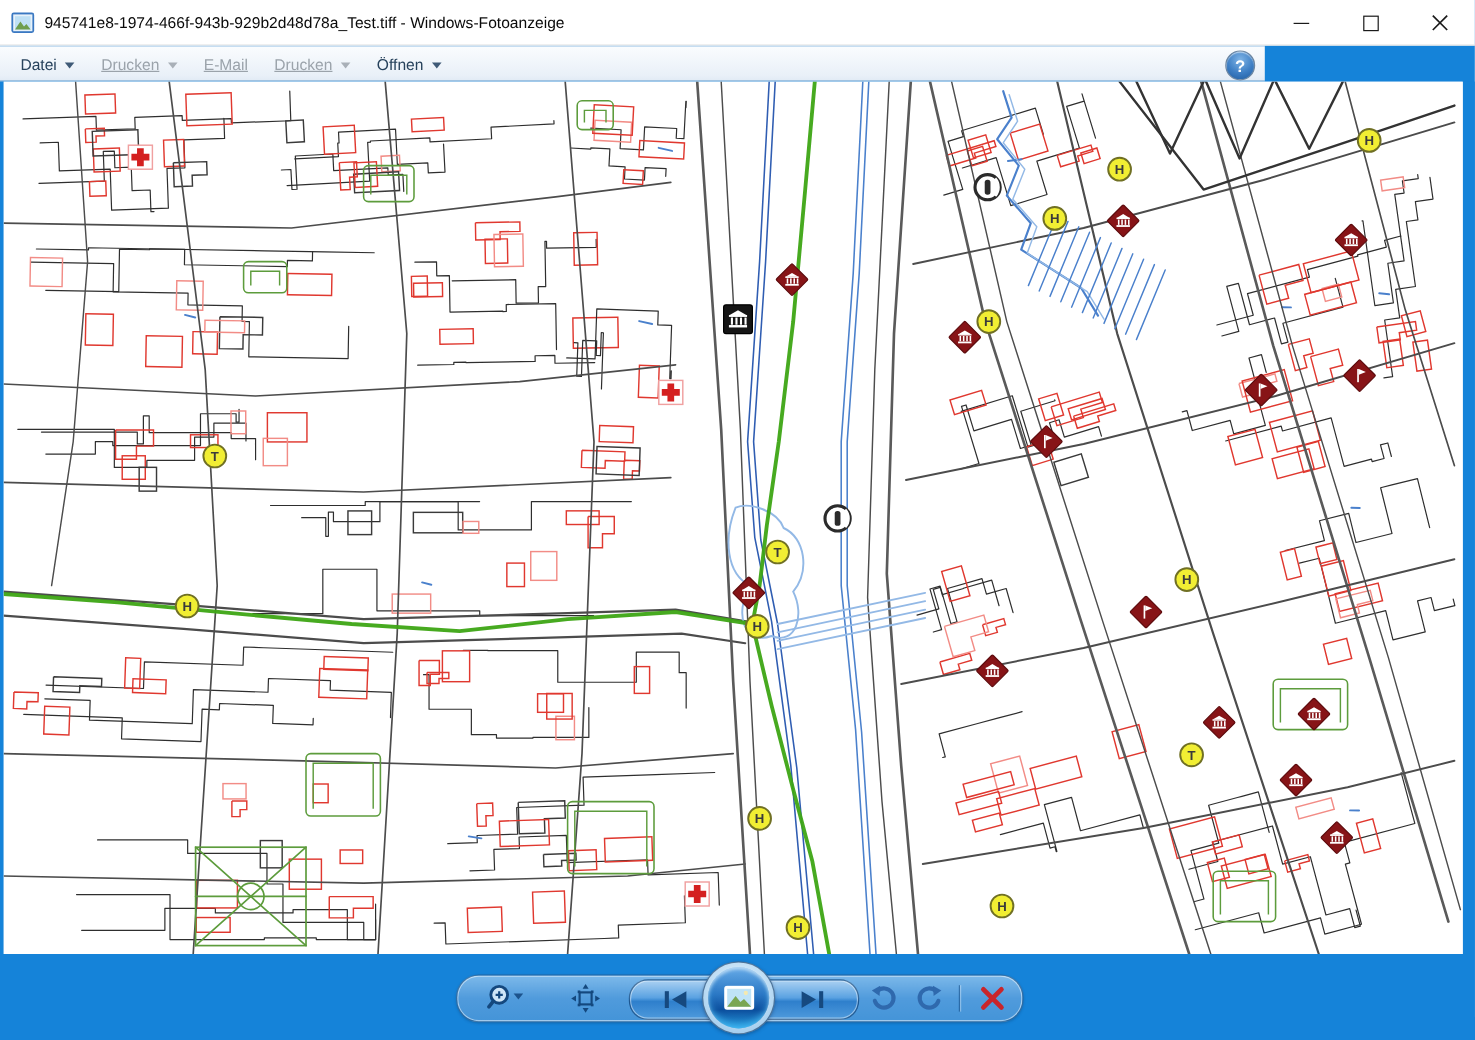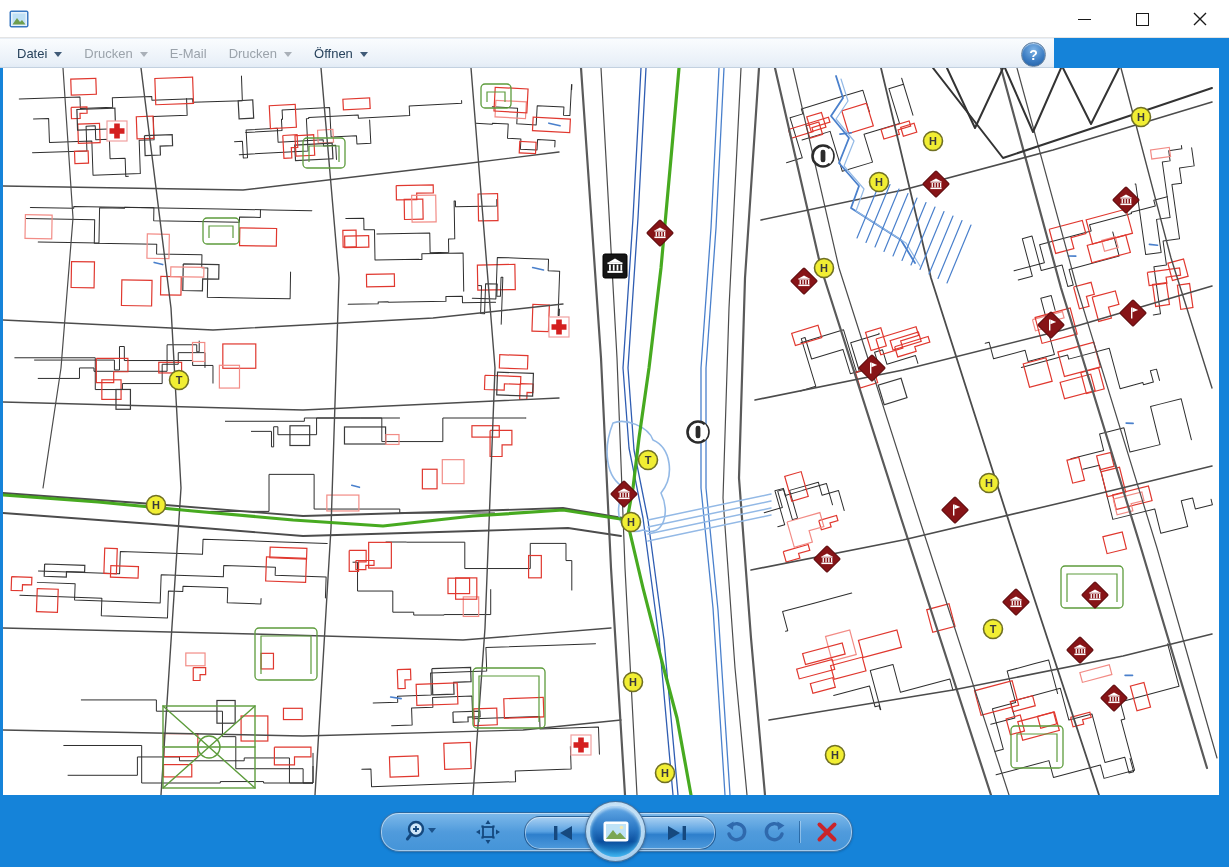--- a/index.html
+++ b/index.html
@@ -21,21 +21,21 @@
   .glyph-min{width:13px;height:0;border-bottom:1.6px solid #1a1a1a;}
   .glyph-max{width:11px;height:11px;border:1.4px solid #1a1a1a;}
   
   .menubar{
     position:absolute;left:0;top:38px;width:1054px;height:30px;box-sizing:border-box;
     background:linear-gradient(#fafcfe,#e9f0f8 85%,#e2ebf5);
     border-top:1px solid #e7eef6;border-bottom:1px solid #c3d1e0;
     display:flex;align-items:center;padding-left:6px;
   }
   .menu-item{display:flex;align-items:center;gap:7px;padding:4px 11px;font-size:13px;color:#27425c;cursor:default;}
-  .menu-item.disabled{color:#9ba3ab;}
+  .menu-item.disabled{color:#9ba3ab;text-decoration:underline;}
   .dd-arrow{width:0;height:0;border-left:4px solid transparent;border-right:4px solid transparent;border-top:5px solid #3f5a77;margin-top:2px;}
   .menu-item.disabled .dd-arrow{border-top-color:#a9b0b8;}
   .help-btn{
     position:absolute;right:8px;top:3px;width:23px;height:23px;border-radius:50%;
     background:radial-gradient(circle at 50% 30%, #7fb4e6 0%, #3d7ec4 55%, #1e5a9e 100%);
     border:1px solid #6d87a2;color:#fff;font-size:14px;font-weight:bold;
     display:flex;align-items:center;justify-content:center;box-shadow:inset 0 1px 1px rgba(255,255,255,.6);
   }
   
   .content{position:absolute;left:0;top:68px;width:1229px;height:727px;background:#1583d9;}
@@ -74,20 +74,21 @@
 </head>
 <body>
 
 <div class="titlebar">
   <svg class="appicon" viewBox="0 0 20 18">
     <rect x="0.5" y="0.5" width="19" height="17" rx="2" fill="#3a78c2"></rect>
     <rect x="2" y="2" width="16" height="14" fill="#e8f2fa"></rect>
     <rect x="3.5" y="3.5" width="13" height="11" fill="#bfe0f5"></rect>
     <path d="M3.5 14.5 L8 8 L11 12 L13 10 L16.5 14.5 Z" fill="#6f9e4e"></path>
   </svg>
+  <span class="title">945741e8-1974-466f-943b-929b2d48d78a_Test.tiff - Windows-Fotoanzeige</span>
   <div class="win-controls">
     <div class="win-btn">
         <div class="glyph-min"></div>
       </div>
     <div class="win-btn">
         <div class="glyph-max"></div>
       </div>
     <div class="win-btn">
       <svg width="14" height="14" viewBox="0 0 14 14">
         <path d="M1 1 L13 13 M13 1 L1 13" stroke="#1a1a1a" stroke-width="1.4"></path>

